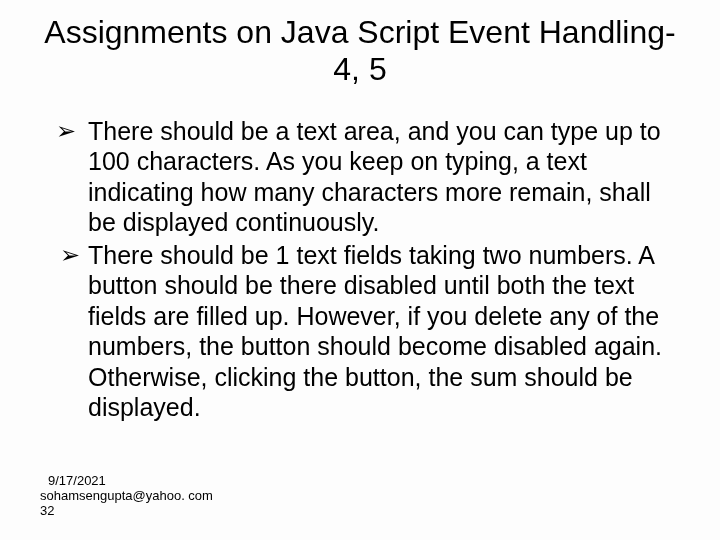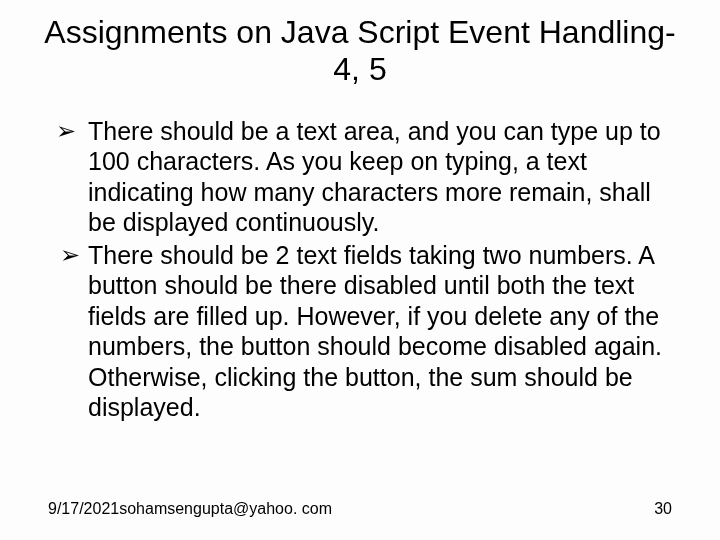--- a/index.html
+++ b/index.html
@@ -51,21 +51,22 @@
   .footer {
     position: absolute;
     bottom: 22px;
     left: 0;
     width: 720px;
     box-sizing: border-box;
     padding: 0 40px;
     display: flex;
     justify-content: space-between;
     align-items: baseline;
-    font-size: 16px;
+    font-size: 13px;
+    flex-direction: column;
   }
   .footer .left {
     flex: 0 0 auto;
     padding-left: 8px;
   }
   .footer .center {
     flex: 1 1 auto;
     text-align: left;
   }
   .footer .right {
@@ -80,23 +81,23 @@
 
   <h1 class="title">Assignments on Java Script Event Handling-4, 5</h1>
 
   <div class="bullets">
     <div class="bullet first">
       <span class="marker">➢</span>
       <span> There should be a text area, and you can type up to 100 characters. As you keep on typing, a text indicating how many characters more remain, shall be displayed continuously.</span>
     </div>
     <div class="bullet">
       <span class="marker">➢</span>
-      <span>There should be 2 text fields taking two numbers. A button should be there disabled until both the text fields are filled up. However, if you delete any of the numbers, the button should become disabled again. Otherwise, clicking the button, the sum should be displayed.</span>
+      <span>There should be 1 text fields taking two numbers. A button should be there disabled until both the text fields are filled up. However, if you delete any of the numbers, the button should become disabled again. Otherwise, clicking the button, the sum should be displayed.</span>
     </div>
   </div>
 
   <div class="footer">
     <span class="left">9/17/2021</span>
     <span class="center">sohamsengupta@yahoo. com</span>
-    <span class="right">30</span>
+    <span class="right">32</span>
   </div>
 
 </div>
 
 </body></html>

